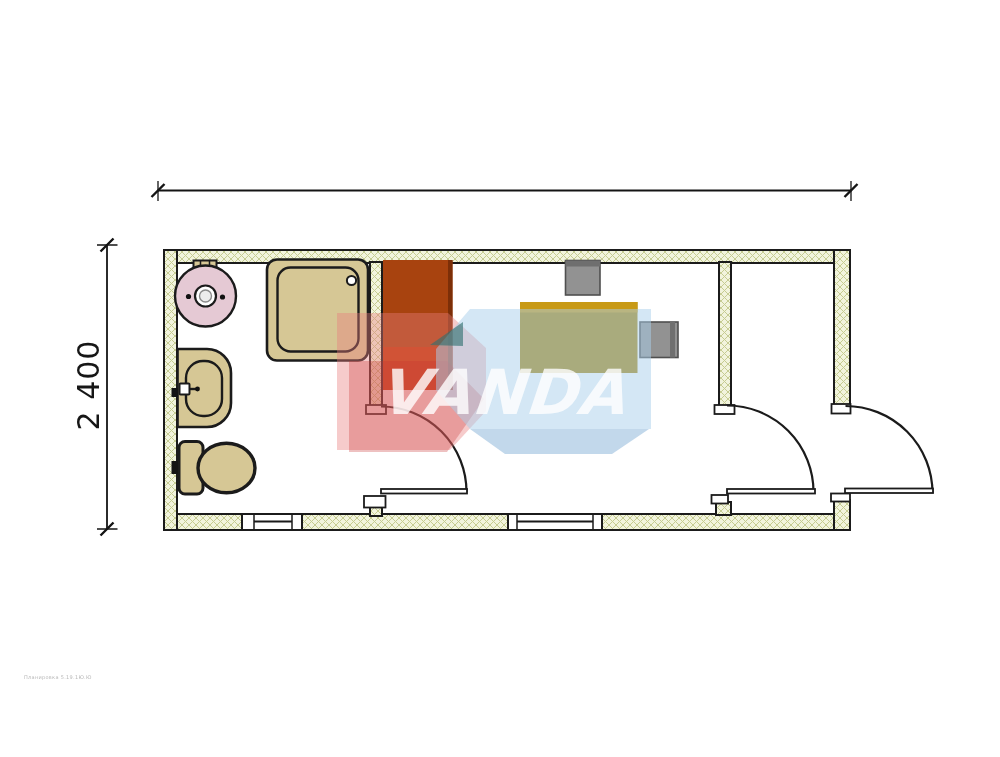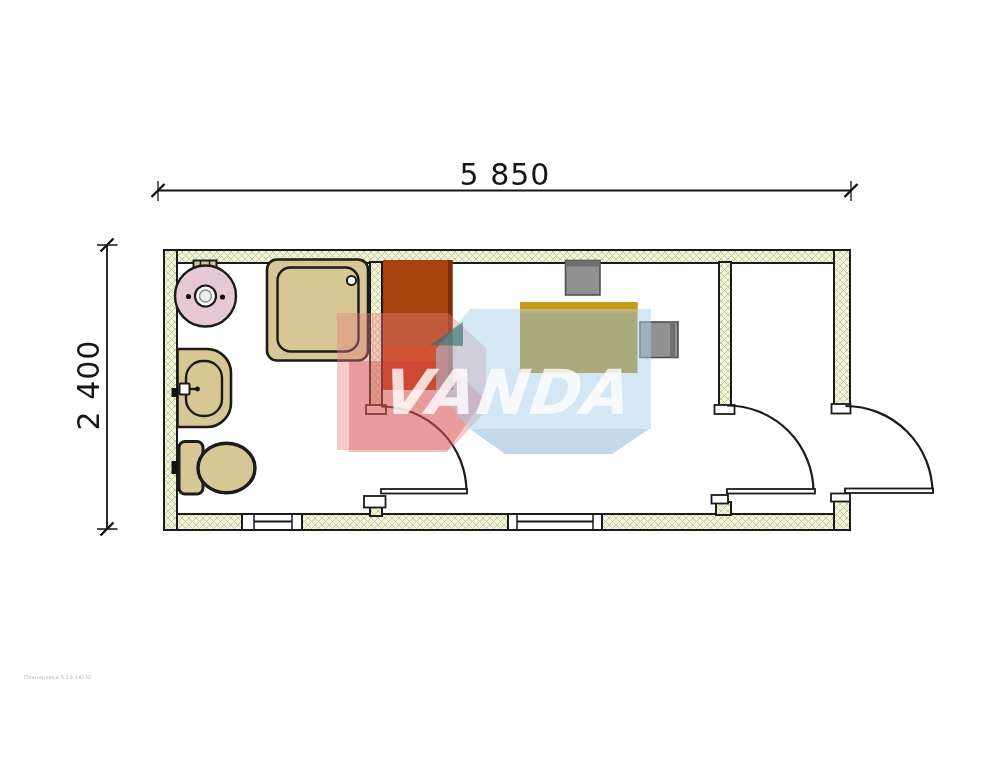--- a/index.html
+++ b/index.html
@@ -148,18 +148,17 @@
 
   <g>
     <polygon points="337,313 448,313 486,348 486,411 450,450 337,450" fill="#e87d7d" fill-opacity="0.40"></polygon>
     <polygon points="349,361 447,361 484,399 447,452 349,452" fill="#c83232" fill-opacity="0.30"></polygon>
     <polygon points="436,349 470,309 651,309 651,429 470,429 436,390" fill="#a9d0ec" fill-opacity="0.50"></polygon>
     <polygon points="470,429 649,429 612,454 505,454" fill="#86b2d8" fill-opacity="0.50"></polygon>
     <polygon points="430,345 463,322 463,346" fill="#2e6f6f" fill-opacity="0.62"></polygon>
   </g>
 </svg>
 
-<div class="dim-label dim-top">5 850</div>
 <div class="dim-label dim-left">2 400</div>
 <div class="wm-text">VANDA</div>
 <div class="caption">Планировка 5.19.1Ю.Ю</div>
 
 </div>
 
 </body></html>

